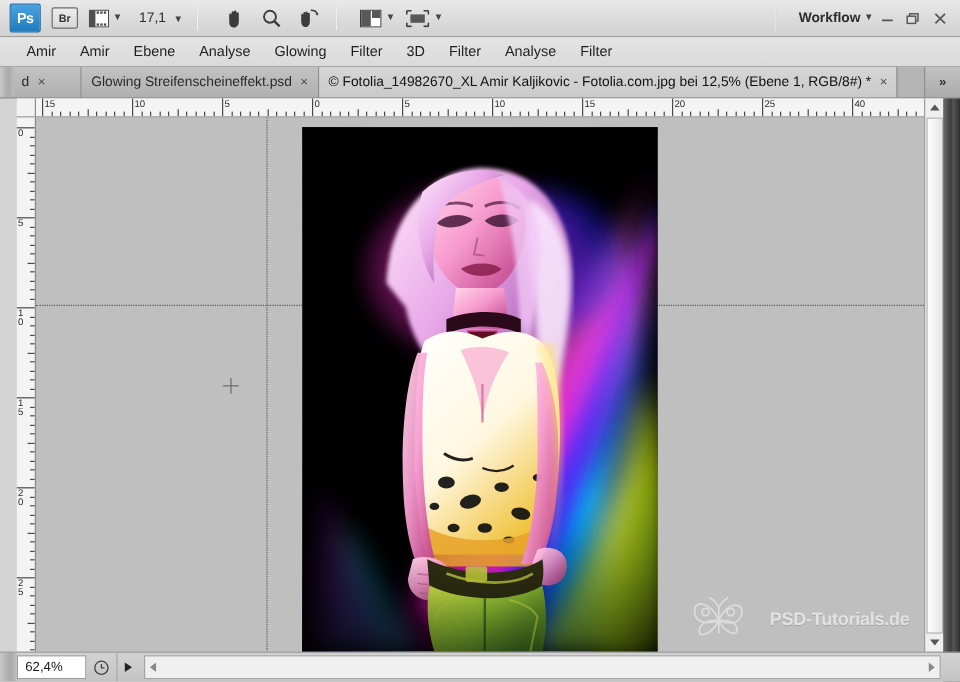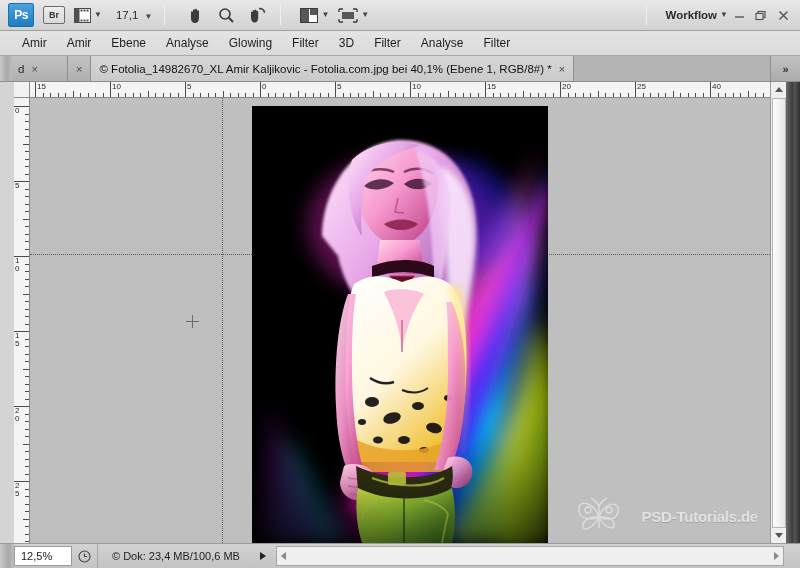--- a/index.html
+++ b/index.html
@@ -321,25 +321,26 @@
 
   <div class="tabbar">
     <div class="lgrip"></div>
 
     <div class="tab clipped">
       <span>d</span>
       <span class="x">×</span>
     </div>
 
     <div class="tab">
+      <span>Glowing Streifenscheineffekt.psd</span>
       <span class="x">×</span>
     </div>
 
     <div class="tab active">
-      <span>© Fotolia_14982670_XL Amir Kaljikovic - Fotolia.com.jpg bei 40,1% (Ebene 1, RGB/8#) *</span>
+      <span>© Fotolia_14982670_XL Amir Kaljikovic - Fotolia.com.jpg bei 12,5% (Ebene 1, RGB/8#) *</span>
       <span class="x">×</span>
     </div>
 
     <div class="tabs-overflow">»</div>
   </div>
 
   <div class="ruler-corner"></div>
 
   <div class="hruler" id="hruler">
       <div class="lbl" style="left: 5px;">15</div>
@@ -727,28 +728,27 @@
 
   <div class="vscroll">
     <div class="arrow-up"></div>
     <div class="thumb"></div>
     <div class="arrow-dn"></div>
   </div>
   <div class="rightgrip"></div>
 
   <div class="statusbar">
     <div class="sb-grip"></div>
-    <div class="zoom-field">12,5%</div>
+    <div class="zoom-field">62,4%</div>
     <div class="sb-btn">
       <svg width="13" height="13" viewBox="0 0 13 13">
         <circle cx="6.5" cy="6.5" r="5.5" fill="none" stroke="#444" stroke-width="1.1"></circle>
         <path d="M6.5 3.4V6.5H9" stroke="#444" stroke-width="1.1" fill="none"></path>
       </svg>
     </div>
-    <div class="sb-info">© Dok: 23,4 MB/100,6 MB</div>
     <div class="sb-play">
         <i></i>
       </div>
     <div class="hscroll">
       <div class="arrow-l"></div>
       <div class="arrow-r"></div>
     </div>
   </div>
 </div>
 

